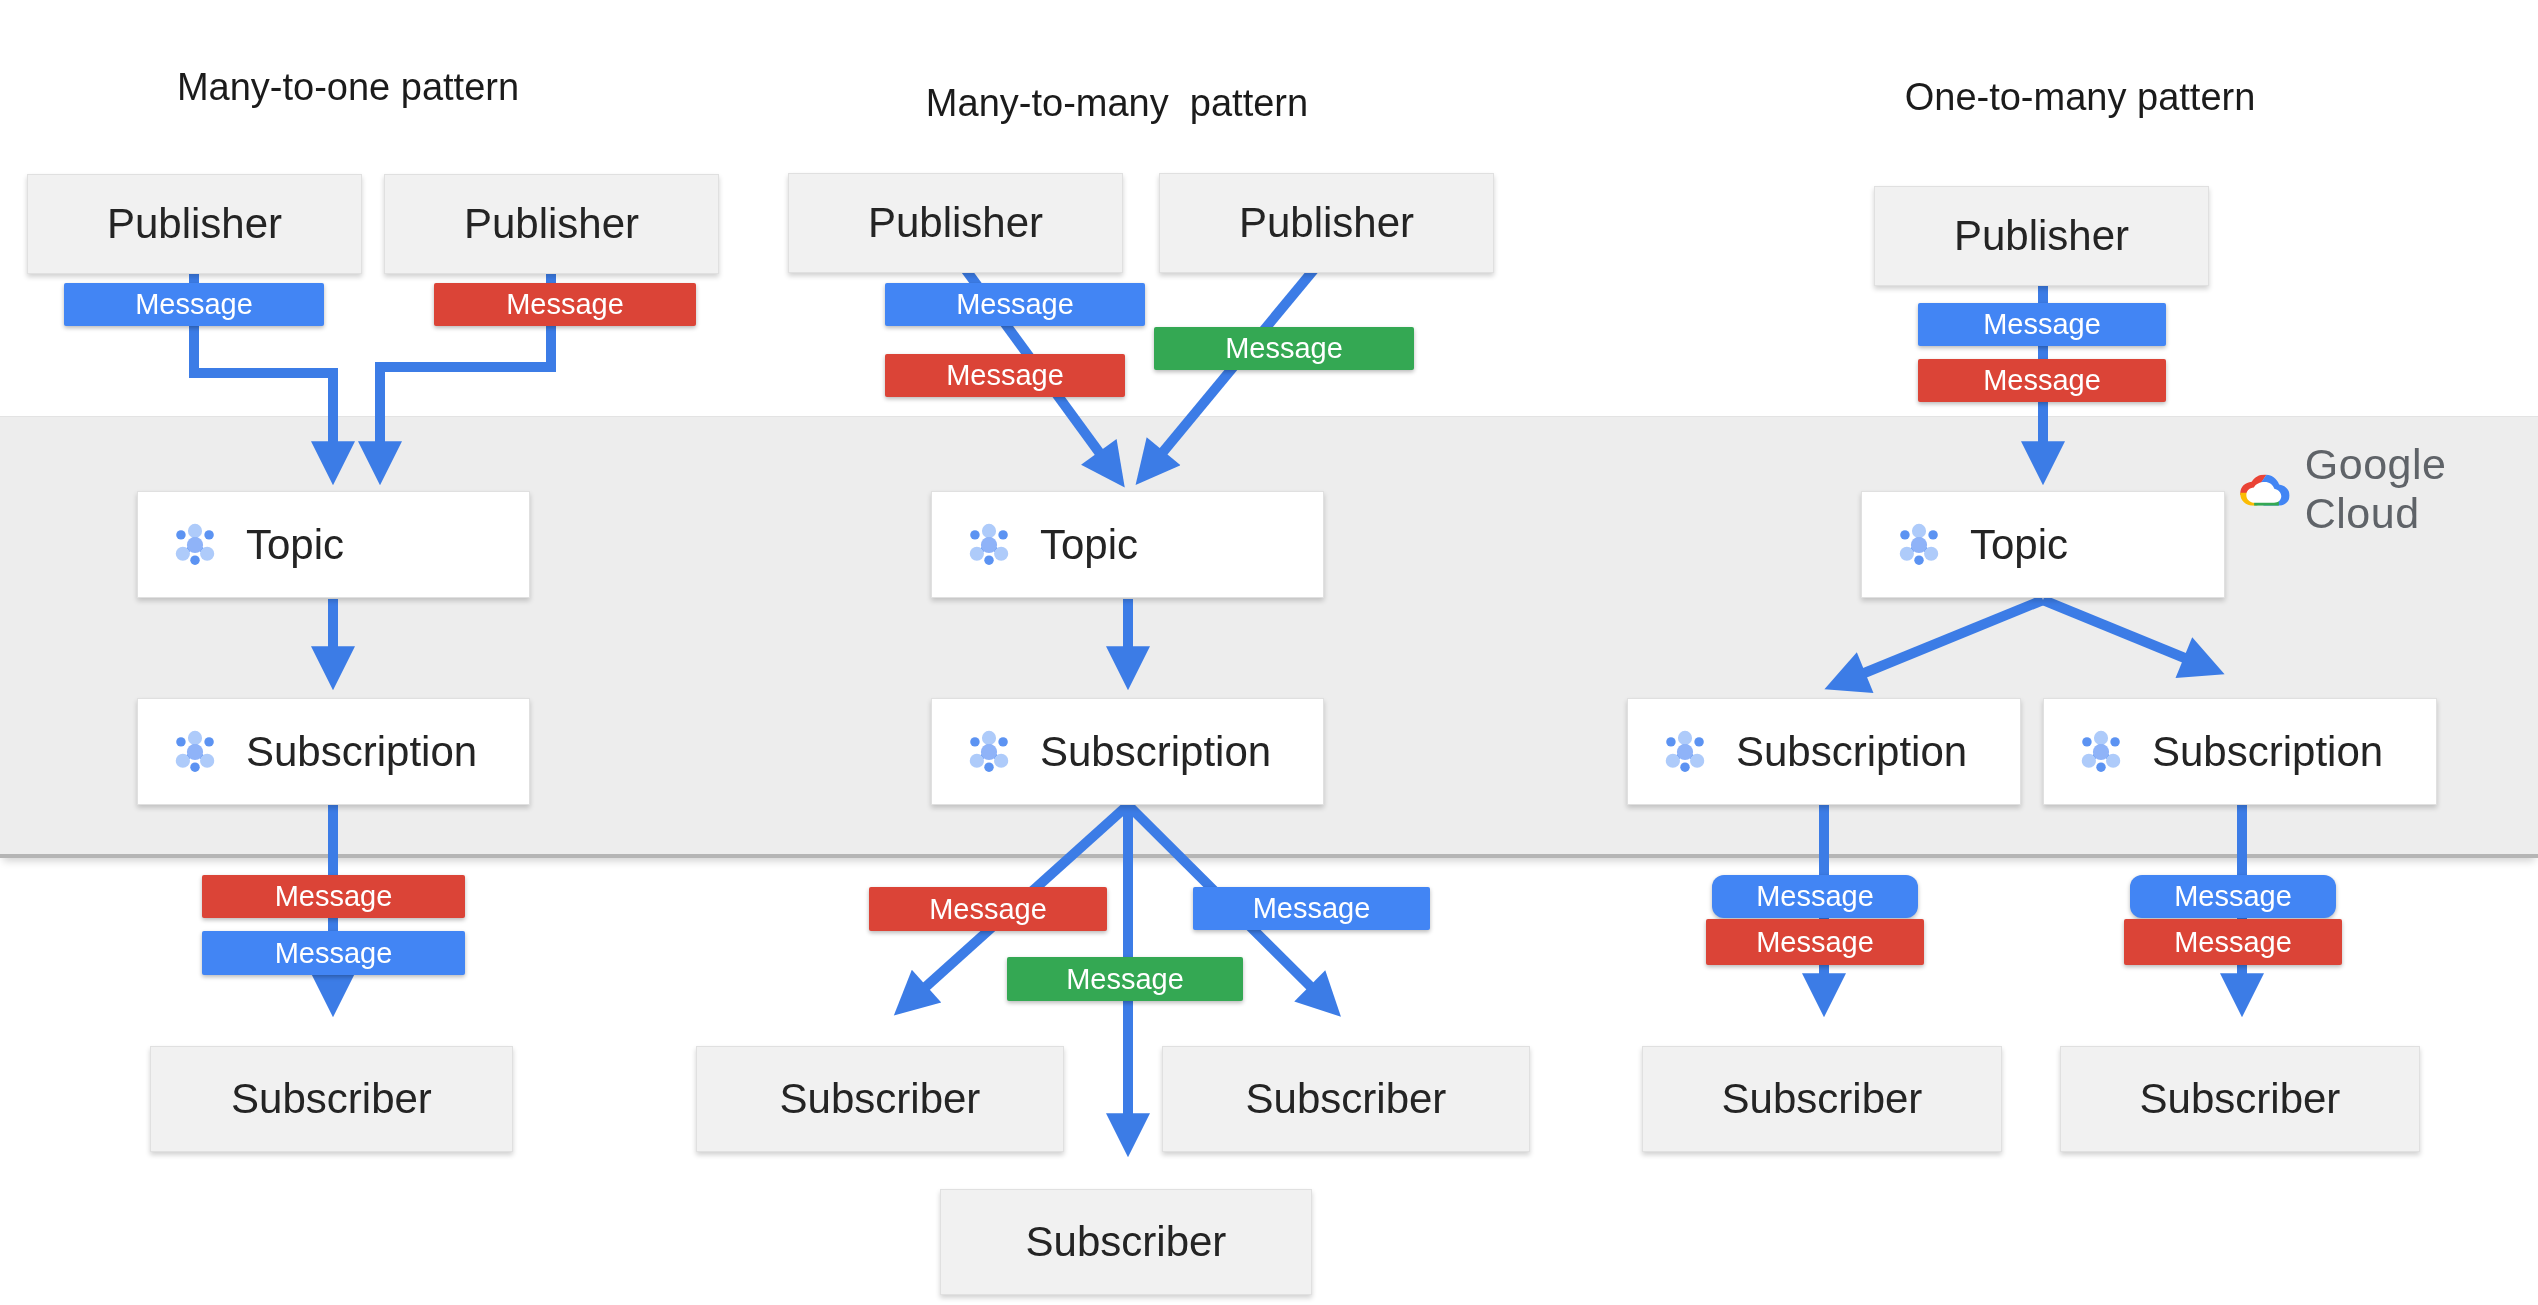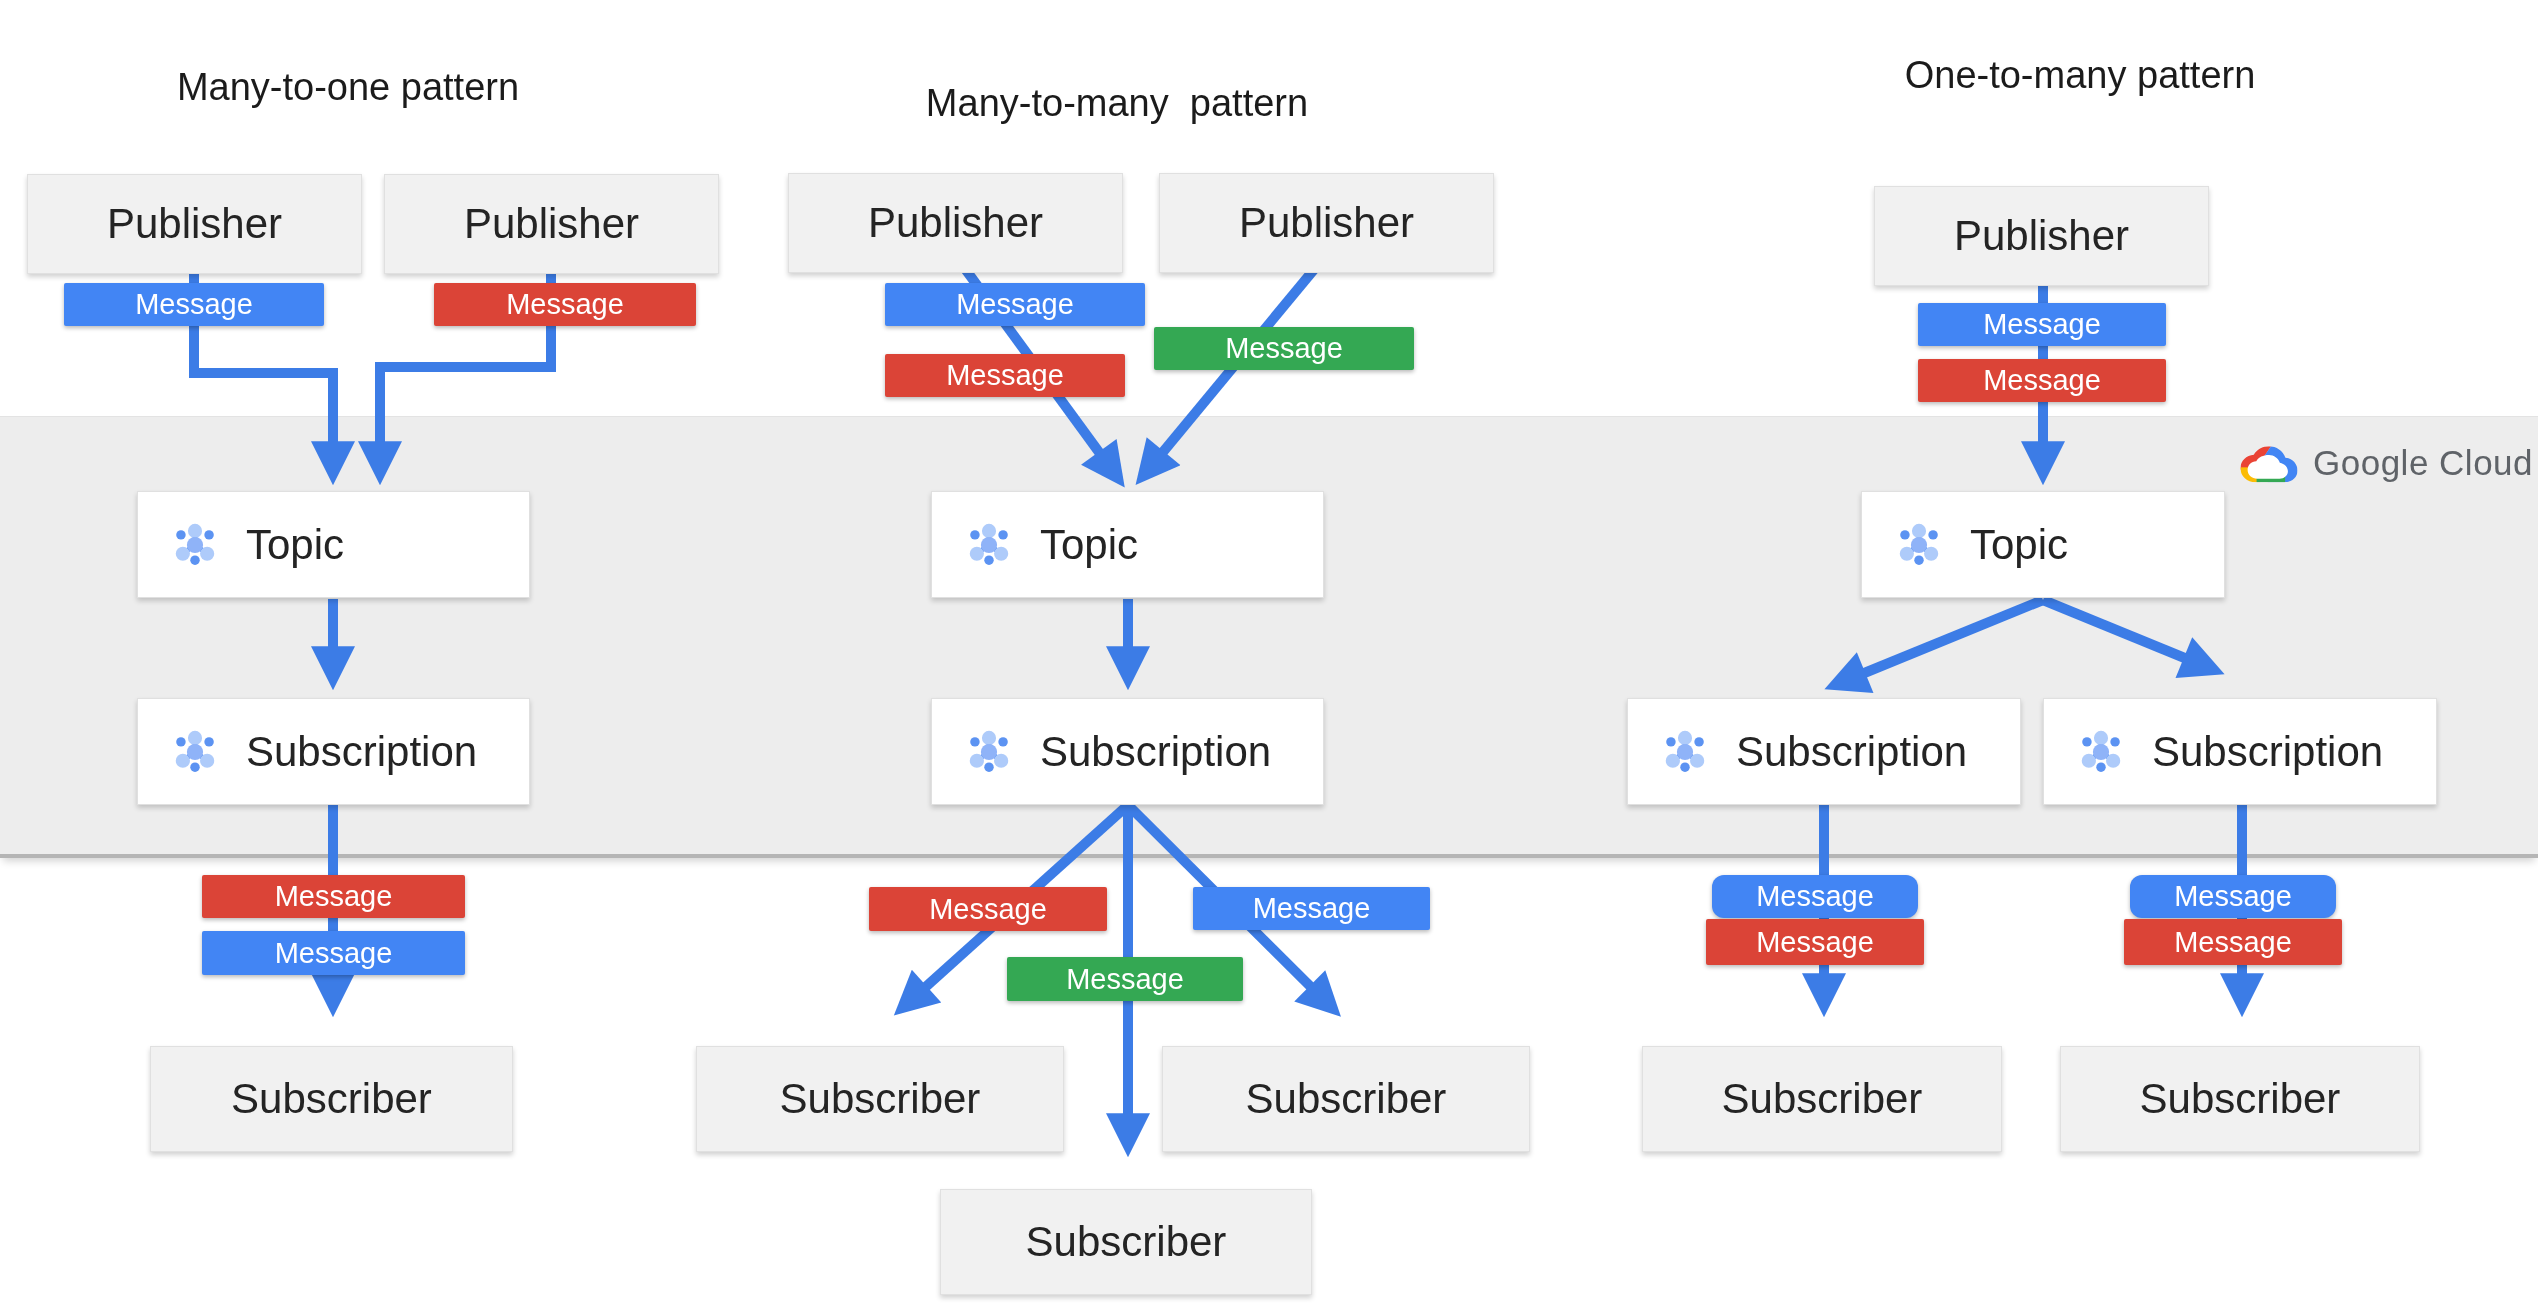--- a/index.html
+++ b/index.html
@@ -16,21 +16,21 @@
   .badge.green{background:var(--green,#34A853);}
   .badge.rounded{border-radius:12px;}
   .node{position:absolute;z-index:4;display:flex;align-items:center;justify-content:center;
         font-size:42px;color:#242424;border:1px solid var(--nodeBorder,#E0E0E0);
         box-shadow:0 3px 5px rgba(0,0,0,.18);box-sizing:border-box;}
   .node.gray{background:var(--nodeGray,#F1F1F1);margin-top:19px;}
   .node.white{background:#ffffff;justify-content:flex-start;padding-left:30px;gap:24px;}
   .ptitle{position:absolute;z-index:1;font-size:38px;color:#1b1b1b;
           transform:translateX(-50%);white-space:pre;}
   .logo{position:absolute;left:2238px;top:440px;display:flex;align-items:center;gap:13px;z-index:4;}
-  .logo span{font-size:35px;color:var(--logoText,#5F6368);letter-spacing:.5px;}
+  .logo span{font-size:43px;color:var(--logoText,#5F6368);letter-spacing:.5px;}
   .icon-slot{display:inline-flex;width:54px;height:54px;flex:0 0 54px;}
 </style>
 </head>
 <body>
 
 <div class="canvas" style="--blue: #4285F4; --red: #DB4437; --green: #34A853; --band: #EDEDED; --nodeGray: #F1F1F1; --nodeBorder: #E0E0E0; --logoText: #5F6368;">
 
   <div class="band"></div>
 
   <svg class="wires" width="2538" height="1305">
@@ -56,21 +56,21 @@
       <path d="M2043,267 V450" marker-end="url(#ah)"></path>
       <path d="M2043,600 L1857,676" marker-end="url(#ah)"></path>
       <path d="M2043,600 L2192,661" marker-end="url(#ah)"></path>
       <path d="M1824,805 V982" marker-end="url(#ah)"></path>
       <path d="M2242,805 V982" marker-end="url(#ah)"></path>
     </g>
   </svg>
 
   <div class="ptitle" style="left:348px;top:66px">Many-to-one pattern</div>
   <div class="ptitle" style="left:1117px;top:82px">Many-to-many  pattern</div>
-  <div class="ptitle" style="left:2080px;top:54px">One-to-many pattern</div>
+  <div class="ptitle" style="left:2080px;top:76px">One-to-many pattern</div>
 
   <div class="node gray" style="left:27px;top:155px;width:335px;height:100px">
     <span>Publisher</span>
     </div>
   <div class="node gray" style="left:384px;top:155px;width:335px;height:100px">
     <span>Publisher</span>
     </div>
   <div class="badge blue" style="left:64px;top:283px;width:260px;height:43px">
     <span>Message</span>
     </div>

